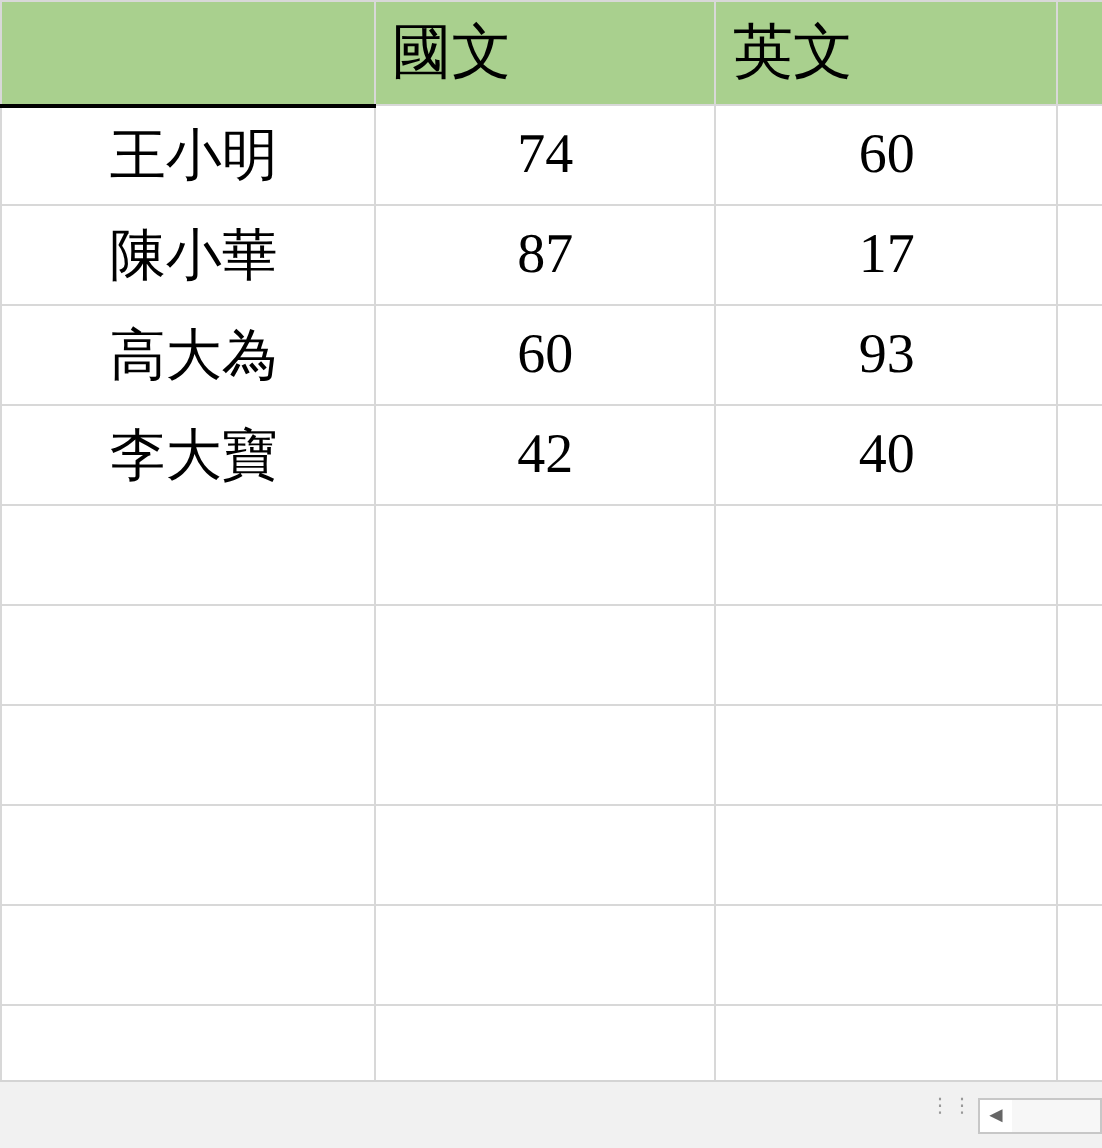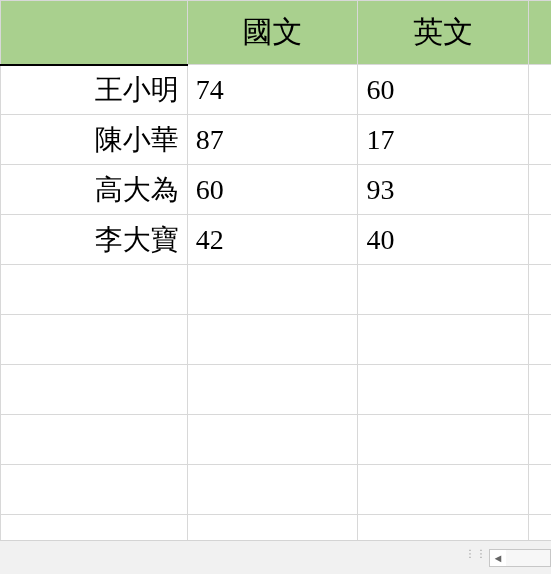--- a/index.html
+++ b/index.html
@@ -33,29 +33,29 @@
       padding: 0 8px;
       white-space: nowrap;
       overflow: hidden;
     }
     .col-a { width: 175px; }
     .col-b { width: 160px; }
     .col-c { width: 160px; }
     .col-d { width: 160px; }
     tr.header td {
       background: #a9d08e;
-      height: 64px;
-      text-align: center;
+      height: 52px;
+      text-align: left;
       font-size: 30px;
     }
     tr.header td.col-a {
       border-bottom: 2px solid #000;
     }
-    .name { text-align: right; padding-left: 14px; }
-    .num { }
+    .name { text-align: center; padding-left: 14px; }
+    .num { text-align: center; }
     .scrollbar-area {
       position: absolute;
       left: 0;
       right: 0;
       bottom: 0;
       height: 34px;
       background: #f1f1f1;
       border-top: 1px solid #d4d4d4;
     }
     .dots {

